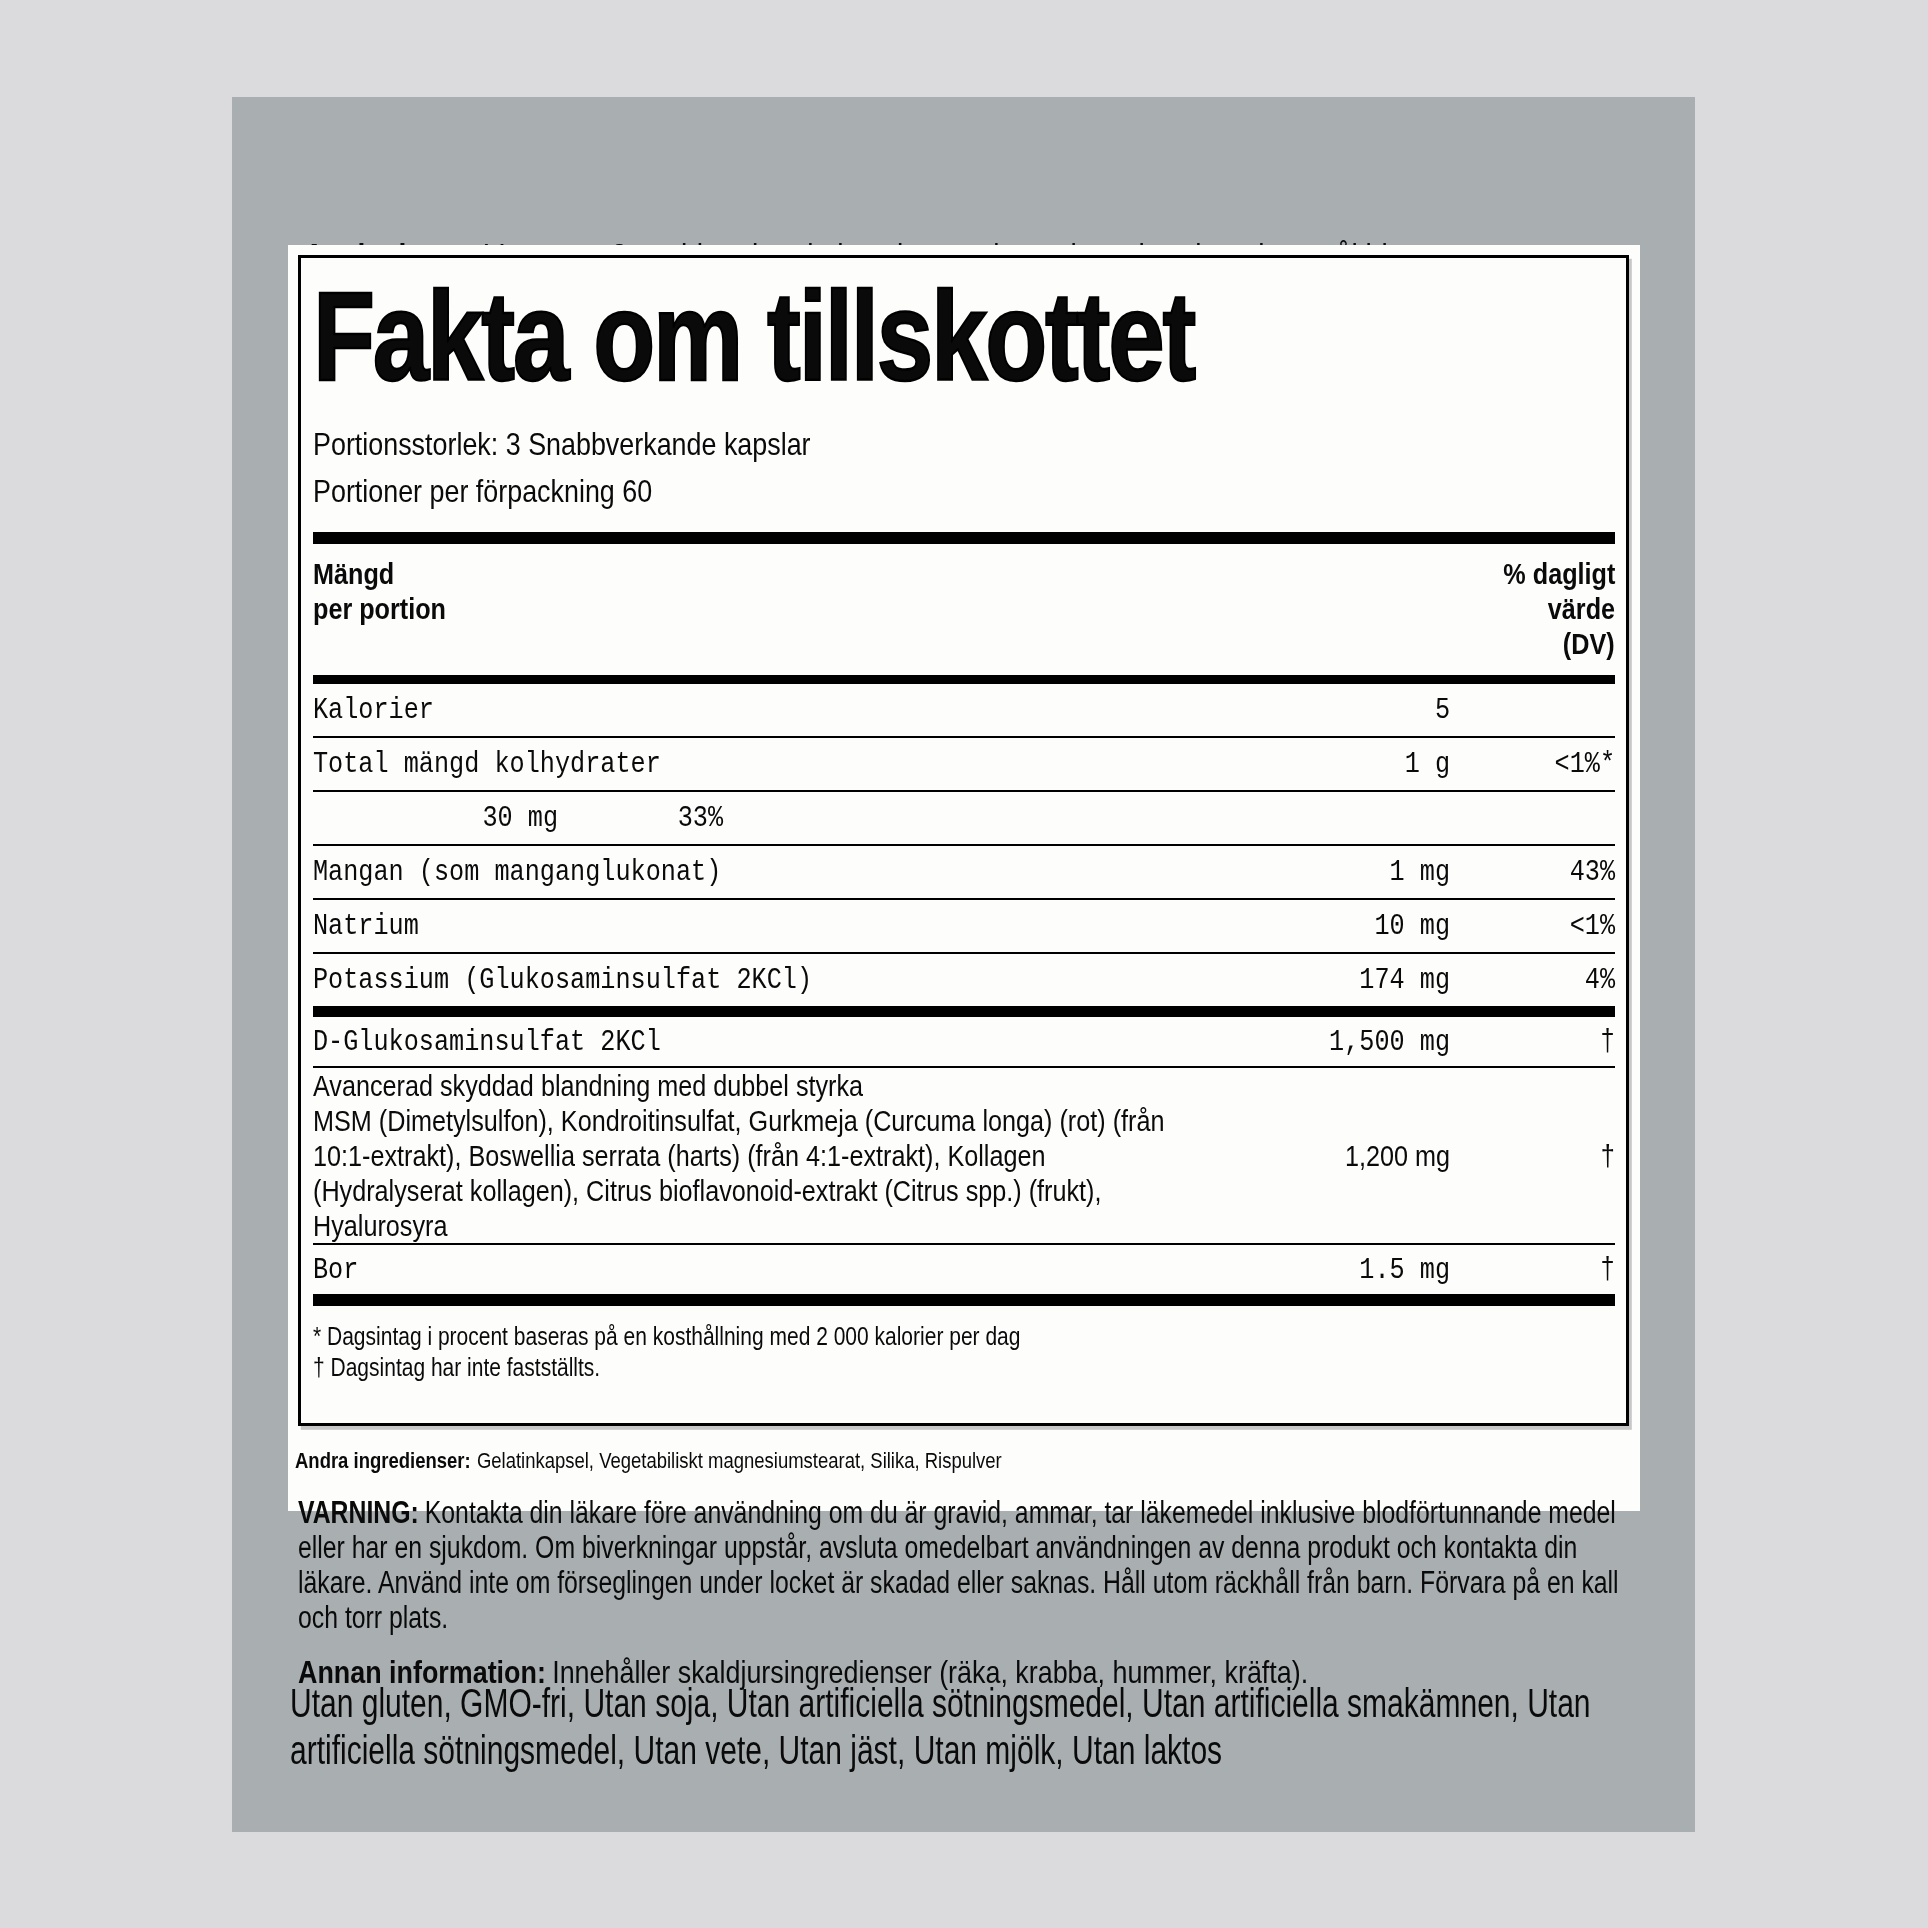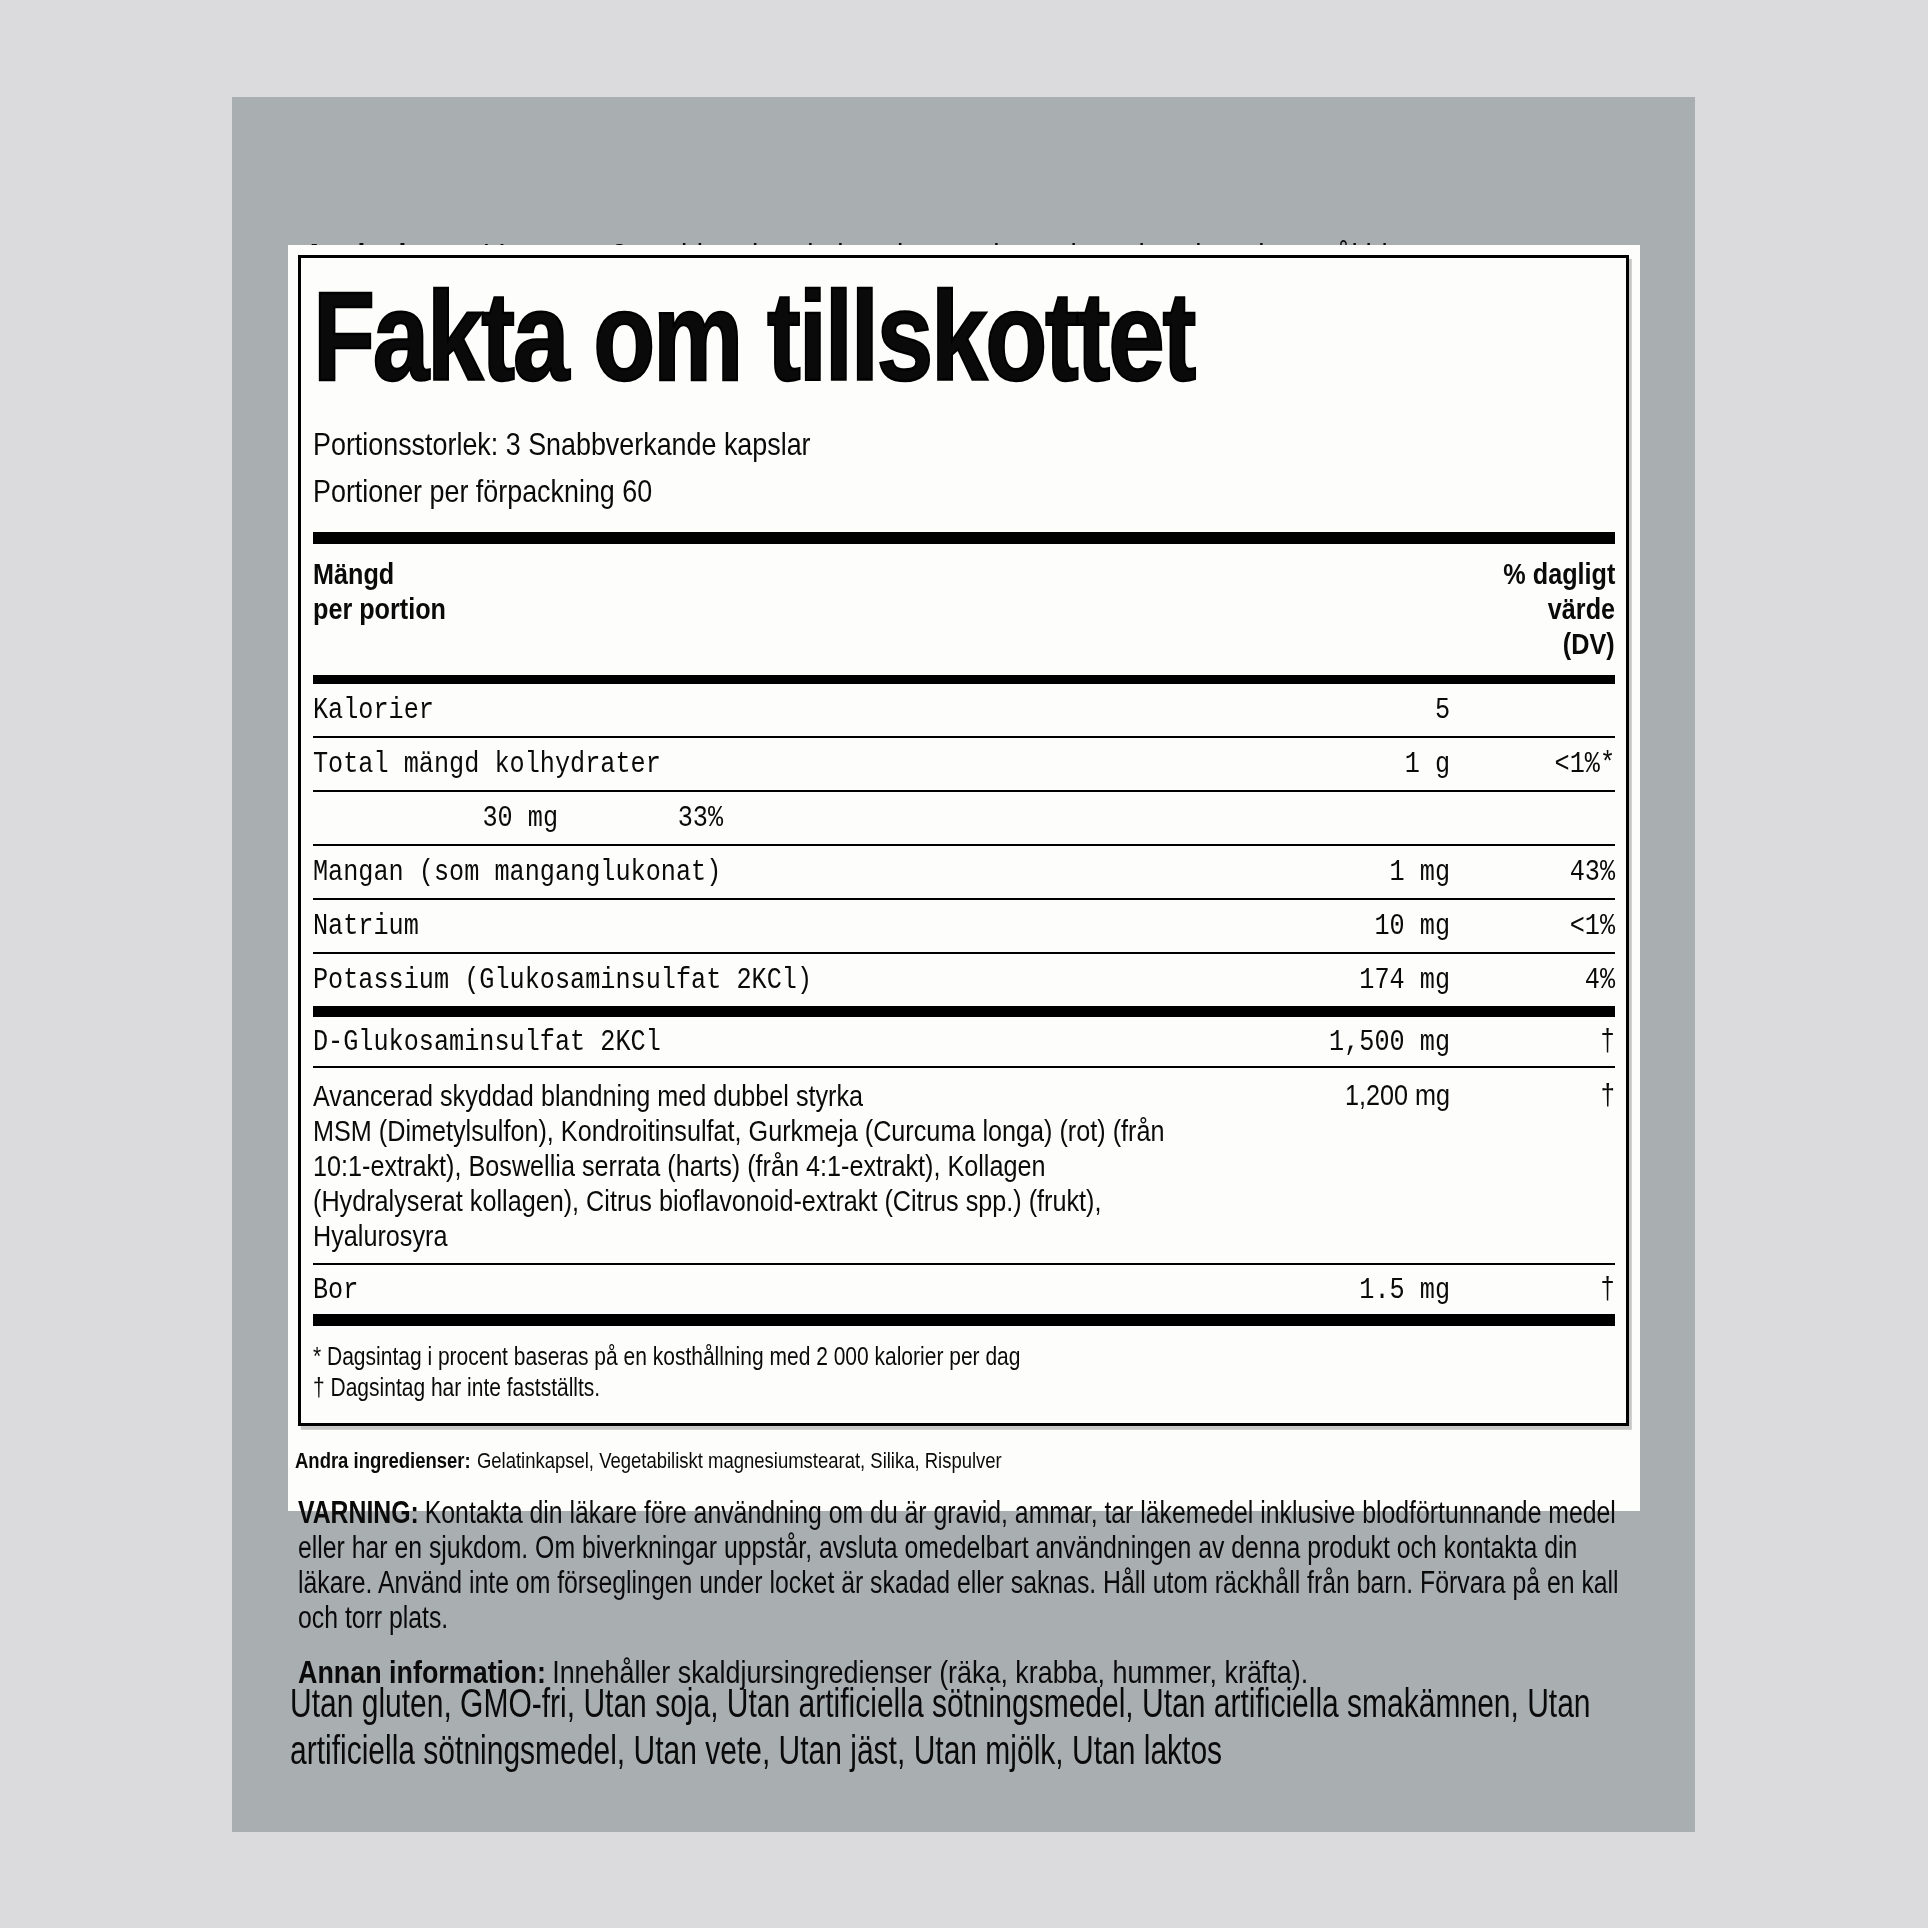--- a/index.html
+++ b/index.html
@@ -41,21 +41,21 @@
   .bar-head{height:9.4px;margin-top:14px;}
   .bar-mid{height:11.3px;}
 
   .row{display:flex;align-items:center;height:52px;font-size:30px;font-family:Liberation Mono, monospace;}
   .row.sep{border-bottom:2.8px solid #000;}
   .row-tall{height:49px;}
   .cell-name{flex:1;min-width:0;}
   .cell-amt{width:245px;text-align:right;}
   .cell-dv{width:165px;text-align:right;}
 
-  .blend{display:flex;padding:10px 0;border-bottom:2.8px solid #000;font-size:30px;}
+  .blend{display:flex;align-items:center;padding:0 0;border-bottom:2.8px solid #000;font-size:30px;}
   .blend .lines{flex:1;min-width:0;line-height:35px;}
   .dgl{border-bottom:2.8px solid #000;}
 
   .fnotes{padding-top:15px;font-size:25px;line-height:31px;}
 
   .other-ing{position:absolute;left:7px;top:1196px;font-size:22px;line-height:40px;white-space:nowrap;}
   .other-ing .b{margin-right:7.5px;}
   .warning{position:absolute;left:10.4px;top:1250px;font-size:31px;}
   .warning .wline{line-height:35px;white-space:nowrap;transform:scaleX(0.80);transform-origin:0 50%;}
   .warning .b{margin-right:7.5px;}

